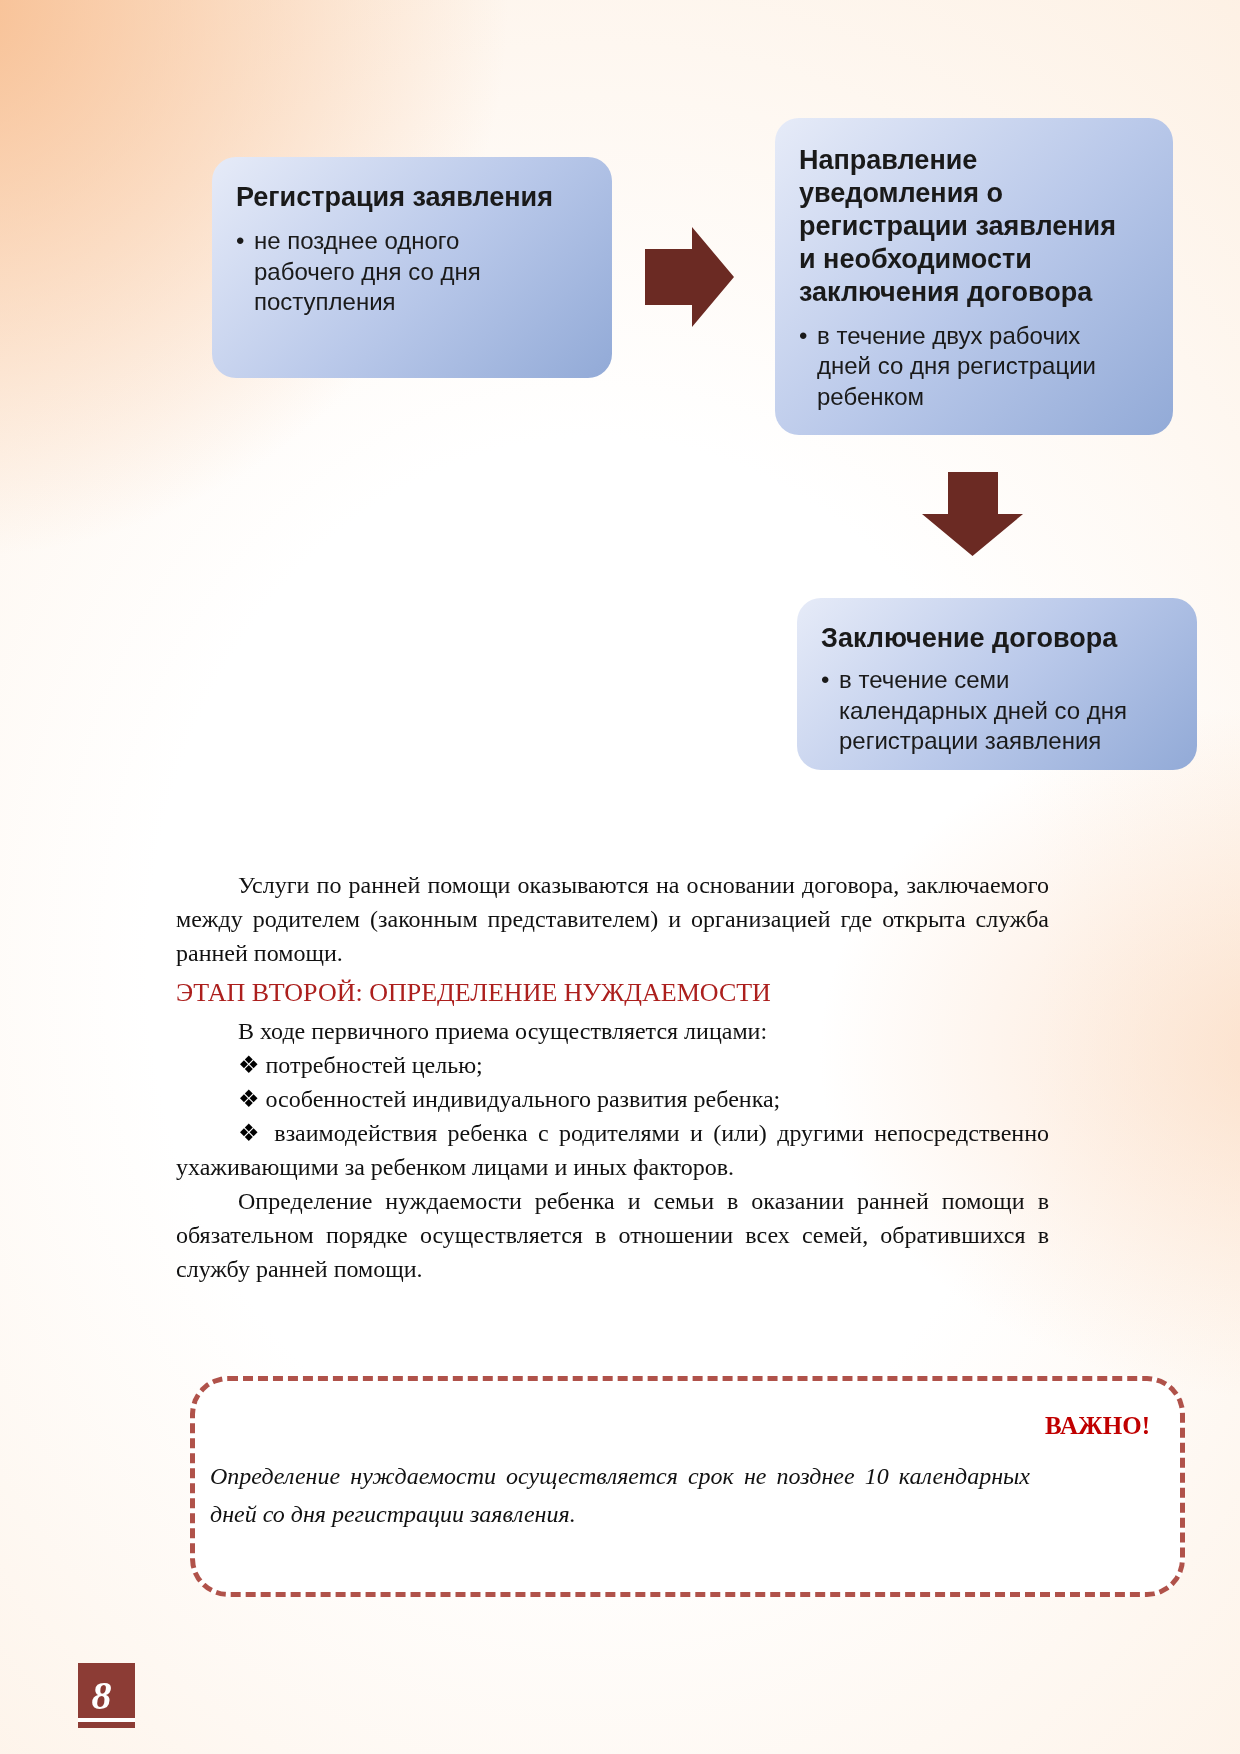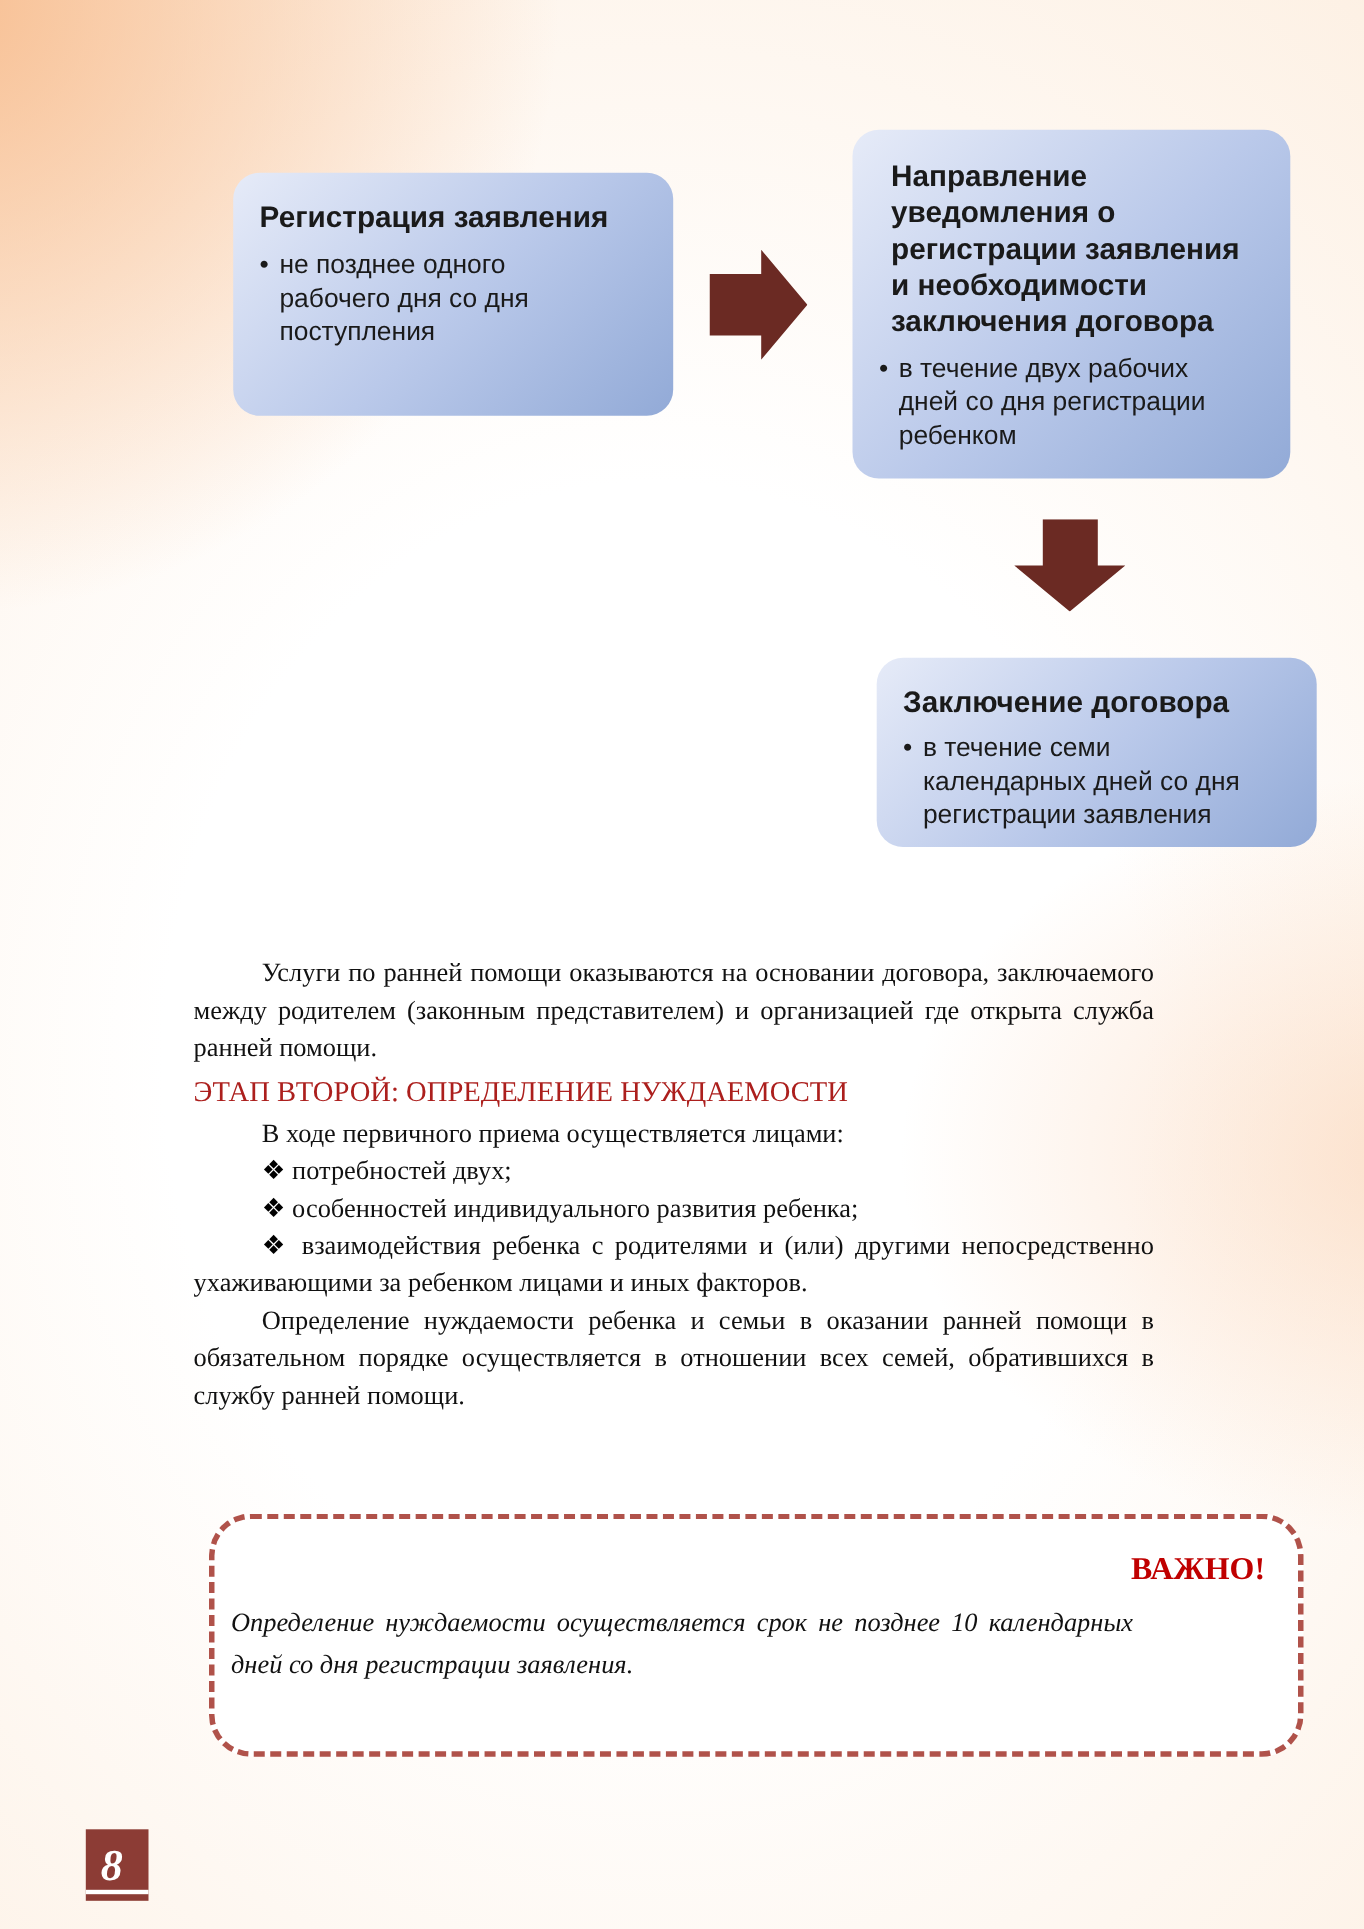--- a/index.html
+++ b/index.html
@@ -34,21 +34,21 @@
     line-height:1.28;
   }
   .flow-bullet .dot{
     flex:0 0 18px;
     font-size:24px;
   }
   .box-registration{left:212px;top:157px;width:400px;height:221px;}
   .box-registration .box-title{margin-bottom:2px;}
   .box-registration .flow-bullet{max-width:268px;}
   .box-notification{left:775px;top:118px;width:398px;height:317px;padding-top:26px;}
-  .box-notification .box-title{max-width:332px;margin-left:11px;}
+  .box-notification .box-title{max-width:332px;}
   .box-notification .flow-bullet{max-width:330px;}
   .box-contract{left:773px;top:598px;width:400px;height:172px;margin-left:24px;}
   .box-contract .flow-bullet{max-width:318px;margin-top:10px;}
   .arrow{position:absolute;}
   .arrow svg{display:block;}
   .arrow-right{left:645px;top:227px;}
   .arrow-down{left:922px;top:472px;}
   
   .text-col{
     position:absolute;
@@ -76,21 +76,21 @@
     border:5px dashed #b0524a;
     border-radius:38px;
     padding:28px 15px 0 15px;
     font-family:"Liberation Serif", serif;
   }
   .important-label{
     text-align:right;
     padding-right:15px;
     color:#c00000;
     font-weight:bold;
-    font-size:29px;line-height:34px;
+    font-size:25px;line-height:34px;
   }
   .important-text{
     margin-top:14px;
     padding-right:135px;
     font-size:24px;line-height:38px;
     text-align:justify;
     color:#111;
     font-style:italic;
   }
   
@@ -152,21 +152,21 @@
     <div class="flow-bullet">
       <span class="dot">•</span>
       <span>в течение семи календарных дней со дня регистрации заявления</span>
     </div>
   </div>
 
   <div class="text-col">
     <p class="para">Услуги по ранней помощи оказываются на основании договора, заключаемого между родителем (законным представителем) и организацией где открыта служба ранней помощи.</p>
     <p class="para stage-heading">ЭТАП ВТОРОЙ: ОПРЕДЕЛЕНИЕ НУЖДАЕМОСТИ</p>
     <p class="para">В ходе первичного приема осуществляется лицами:</p>
-    <p class="para list-item"><span class="dmark">❖</span> <span>потребностей двух;</span></p>
+    <p class="para list-item"><span class="dmark">❖</span> <span>потребностей целью;</span></p>
     <p class="para list-item"><span class="dmark">❖</span> <span>особенностей индивидуального развития ребенка;</span></p>
     <p class="para list-item"><span class="dmark">❖</span> <span>взаимодействия ребенка с родителями и (или) другими непосредственно ухаживающими за ребенком лицами и иных факторов.</span></p>
     <p class="para">Определение нуждаемости ребенка и семьи в оказании ранней помощи в обязательном порядке осуществляется в отношении всех семей, обратившихся в службу ранней помощи.</p>
   </div>
 
   <div class="important-box">
     <div class="important-label">ВАЖНО!</div>
     <div class="important-text">Определение нуждаемости осуществляется срок не позднее 10 календарных дней со дня регистрации заявления.</div>
   </div>
 

